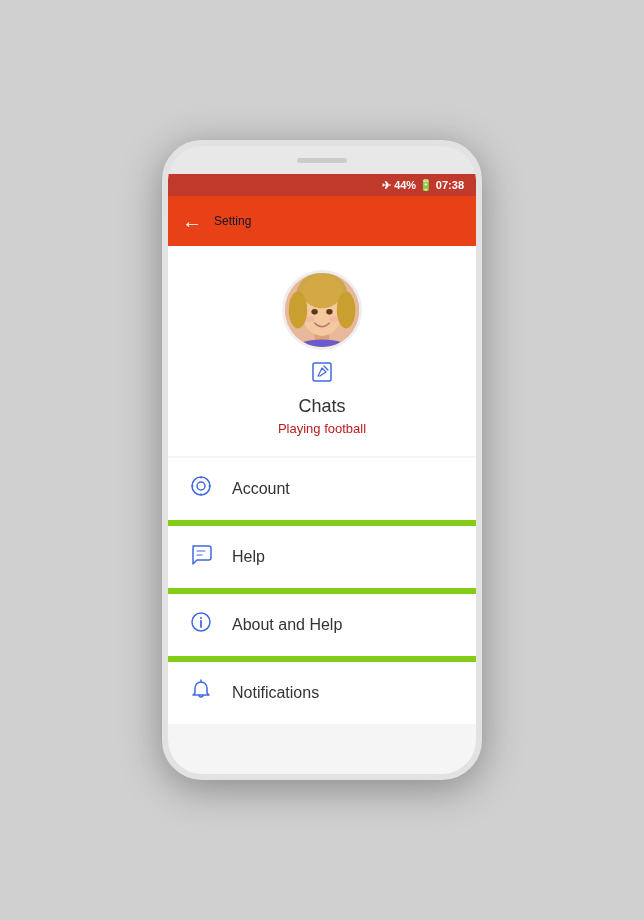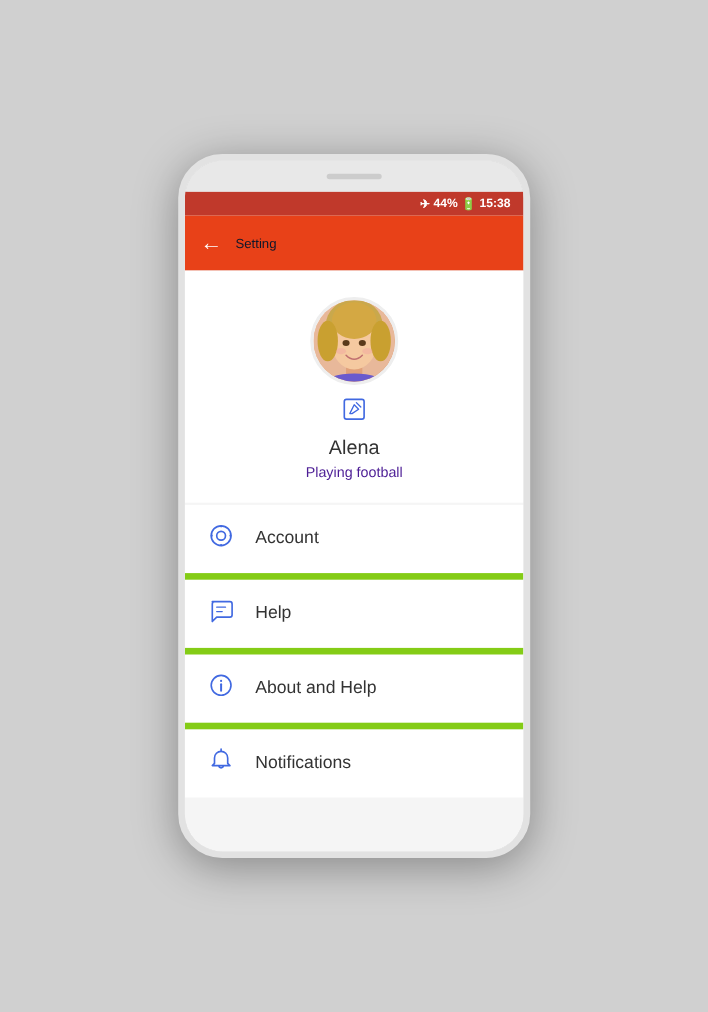--- a/index.html
+++ b/index.html
@@ -143,21 +143,21 @@
 
     .profile-name {
       font-size: 18px;
       font-weight: 500;
       color: #333;
       margin-bottom: 4px;
     }
 
     .profile-status {
       font-size: 13px;
-      color: #4c1d95;
+      color: #b91c1c;
     }
 
     
     .menu-list {
       background: white;
       margin-top: 2px;
     }
 
     .menu-item {
       display: flex;
@@ -193,21 +193,21 @@
     <div class="phone-speaker"></div>
   </div>
 
   <div class="phone-screen">
 
     <div class="status-bar">
       <div class="status-icons">
         <span class="status-bar-text">✈</span>
         <span class="status-bar-text">44%</span>
         <span class="status-bar-text">🔋</span>
-        <span class="status-bar-text">15:38</span>
+        <span class="status-bar-text">07:38</span>
       </div>
     </div>
 
     <div class="app-bar">
       <span class="back-arrow">←</span>
       <span class="app-bar-title">Setting</span>
     </div>
 
     <div class="content">
 
@@ -243,21 +243,21 @@
         </div>
 
         <div class="edit-icon-container">
           <svg width="24" height="24" viewBox="0 0 24 24" fill="none" xmlns="http://www.w3.org/2000/svg">
             <rect x="3" y="3" width="18" height="18" rx="2" stroke="#4169e1" stroke-width="1.5" fill="none"></rect>
             <path d="M8 16 L12 8 L16 12 L10 16 Z" stroke="#4169e1" stroke-width="1.2" fill="none" stroke-linejoin="round"></path>
             <path d="M14 6 L18 10" stroke="#4169e1" stroke-width="1.2" stroke-linecap="round"></path>
           </svg>
         </div>
 
-        <div class="profile-name">Alena</div>
+        <div class="profile-name">Chats</div>
         <div class="profile-status">Playing football</div>
       </div>
 
       <div class="menu-list">
 
         <div class="menu-item">
           <span class="menu-icon">
             <svg width="24" height="24" viewBox="0 0 24 24" fill="none" xmlns="http://www.w3.org/2000/svg">
               <circle cx="12" cy="12" r="9" stroke="#4169e1" stroke-width="1.5" fill="none"></circle>
               <circle cx="12" cy="12" r="4" stroke="#4169e1" stroke-width="1.5" fill="none"></circle>

